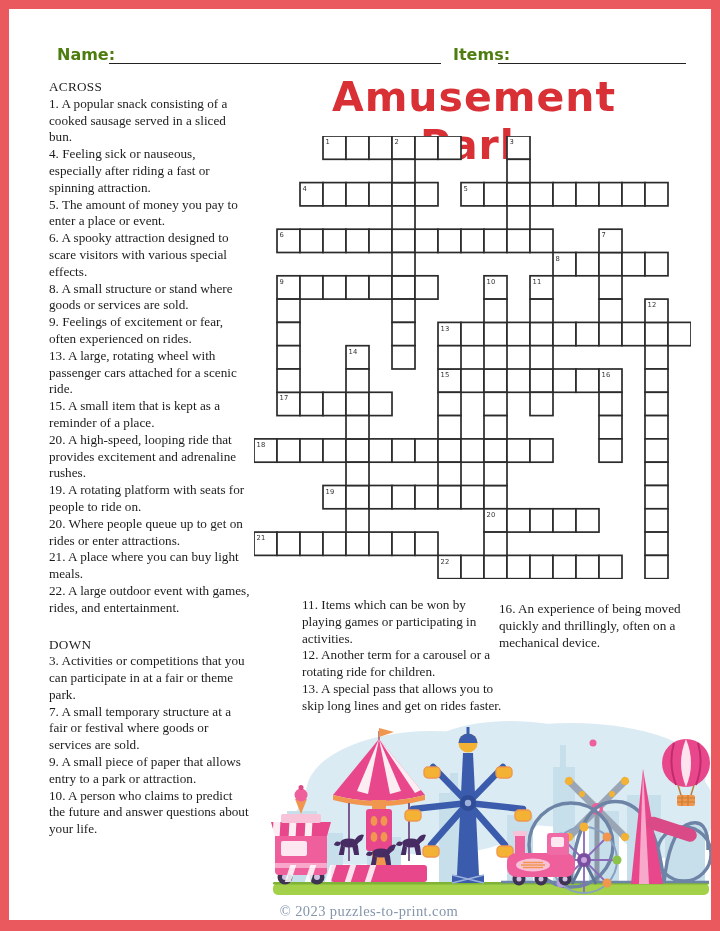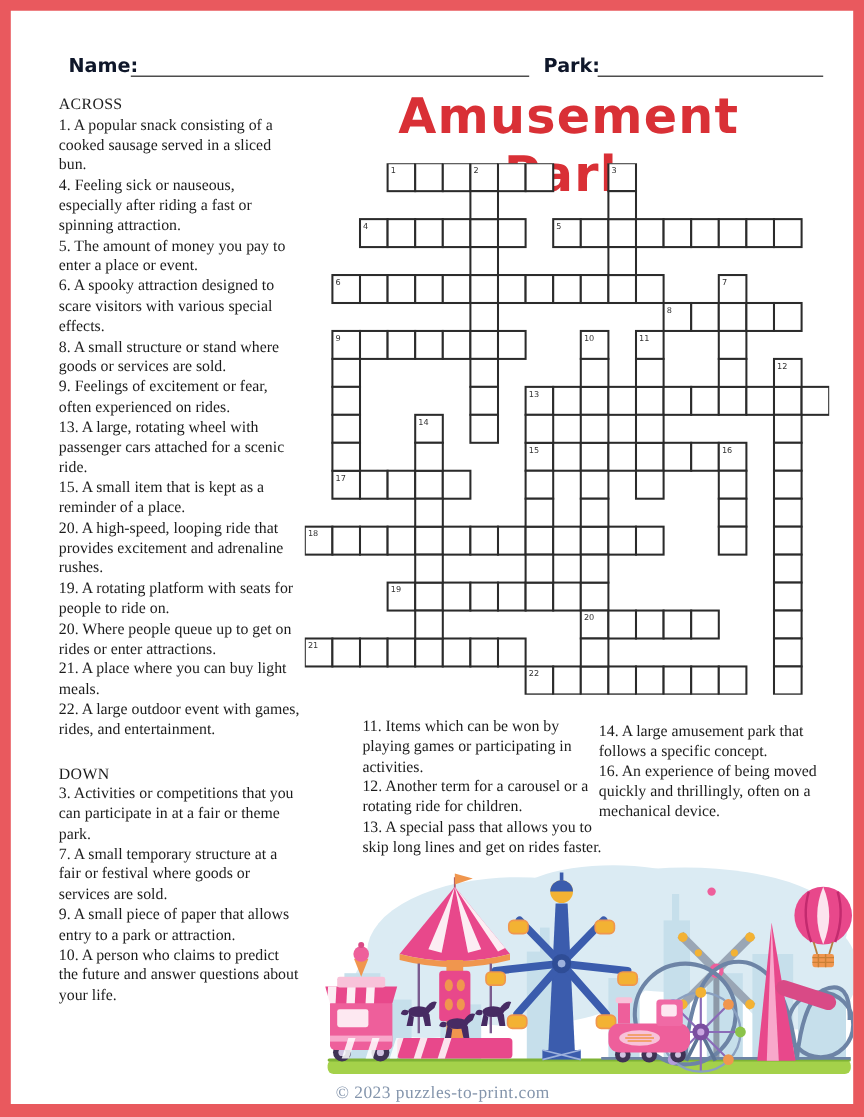--- a/index.html
+++ b/index.html
@@ -11,21 +11,21 @@
     --ink:#1c1c1c; --copy:#8495ac;
   }
   *{margin:0;padding:0;box-sizing:border-box;}
   html,body{background:#fff;}
   .page{
     position:relative;width:720px;height:931px;background:#fff;
     border:9px solid var(--frame-red);border-bottom-width:11px;overflow:hidden;
     font-family:"Liberation Serif",serif;color:var(--ink);
   }
   .hand{font-family:"DejaVu Sans",sans-serif;}
-  .name-row{position:absolute;left:48px;top:36px;width:630px;height:24px;font-size:16px;font-weight:bold;color:#0f172a;}
+  .name-row{position:absolute;left:48px;top:36px;width:630px;height:24px;font-size:16px;font-weight:bold;color:#4d7c0f;}
   .name-label{position:absolute;left:0;top:0;}
   .name-line{position:absolute;left:52px;top:18px;width:332px;border-bottom:1.6px solid #222;}
   .date-label{position:absolute;left:396px;top:0;}
   .date-line{position:absolute;left:441px;top:18px;width:188px;border-bottom:1.6px solid #222;}
   .title{
     position:absolute;left:270px;top:64px;width:390px;text-align:center;
     font-size:41px;font-weight:bold;letter-spacing:1px;color:var(--title-red);
     font-family:"DejaVu Sans",sans-serif;
   }
   .clues{font-size:13.2px;line-height:16.8px;}
@@ -41,21 +41,21 @@
     font-size:14.5px;color:var(--copy);letter-spacing:.4px;}
 </style>
 </head>
 <body>
 
 <div class="page">
 
   <div class="name-row hand">
     <span class="name-label">Name:</span>
     <span class="name-line"></span>
-    <span class="date-label">Park:</span>
+    <span class="date-label">Items:</span>
     <span class="date-line"></span>
   </div>
 
   <div class="title">Amusement Park</div>
 
   <div class="clues col-left">
     <div class="hd">ACROSS</div>
     <p class="clue">1. A popular snack consisting of a cooked sausage served in a sliced bun.</p>
     <p class="clue">4. Feeling sick or nauseous, especially after riding a fast or spinning attraction.</p>
     <p class="clue">5. The amount of money you pay to enter a place or event.</p>
@@ -76,21 +76,20 @@
     <p class="clue">10. A person who claims to predict the future and answer questions about your life.</p>
   </div>
 
   <div class="clues col-mid">
     <p class="clue">11. Items which can be won by playing games or participating in activities.</p>
     <p class="clue">12. Another term for a carousel or a rotating ride for children.</p>
     <p class="clue">13. A special pass that allows you to skip long lines and get on rides faster.</p>
   </div>
 
   <div class="clues col-right">
-    <p class="clue">14. A large amusement park that follows a specific concept.</p>
     <p class="clue">16. An experience of being moved quickly and thrillingly, often on a mechanical device.</p>
   </div>
 
   <div id="crossword"><svg width="437" height="442.7" viewBox="0 0 437 442.7">
         <rect x="69.0" y="0.0" width="23" height="23.3" fill="#ffffff" stroke="var(--grid-line)" stroke-width="1.7"></rect>
         <rect x="92.0" y="0.0" width="23" height="23.3" fill="#ffffff" stroke="var(--grid-line)" stroke-width="1.7"></rect>
         <rect x="115.0" y="0.0" width="23" height="23.3" fill="#ffffff" stroke="var(--grid-line)" stroke-width="1.7"></rect>
         <rect x="138.0" y="0.0" width="23" height="23.3" fill="#ffffff" stroke="var(--grid-line)" stroke-width="1.7"></rect>
         <rect x="161.0" y="0.0" width="23" height="23.3" fill="#ffffff" stroke="var(--grid-line)" stroke-width="1.7"></rect>
         <rect x="184.0" y="0.0" width="23" height="23.3" fill="#ffffff" stroke="var(--grid-line)" stroke-width="1.7"></rect>

